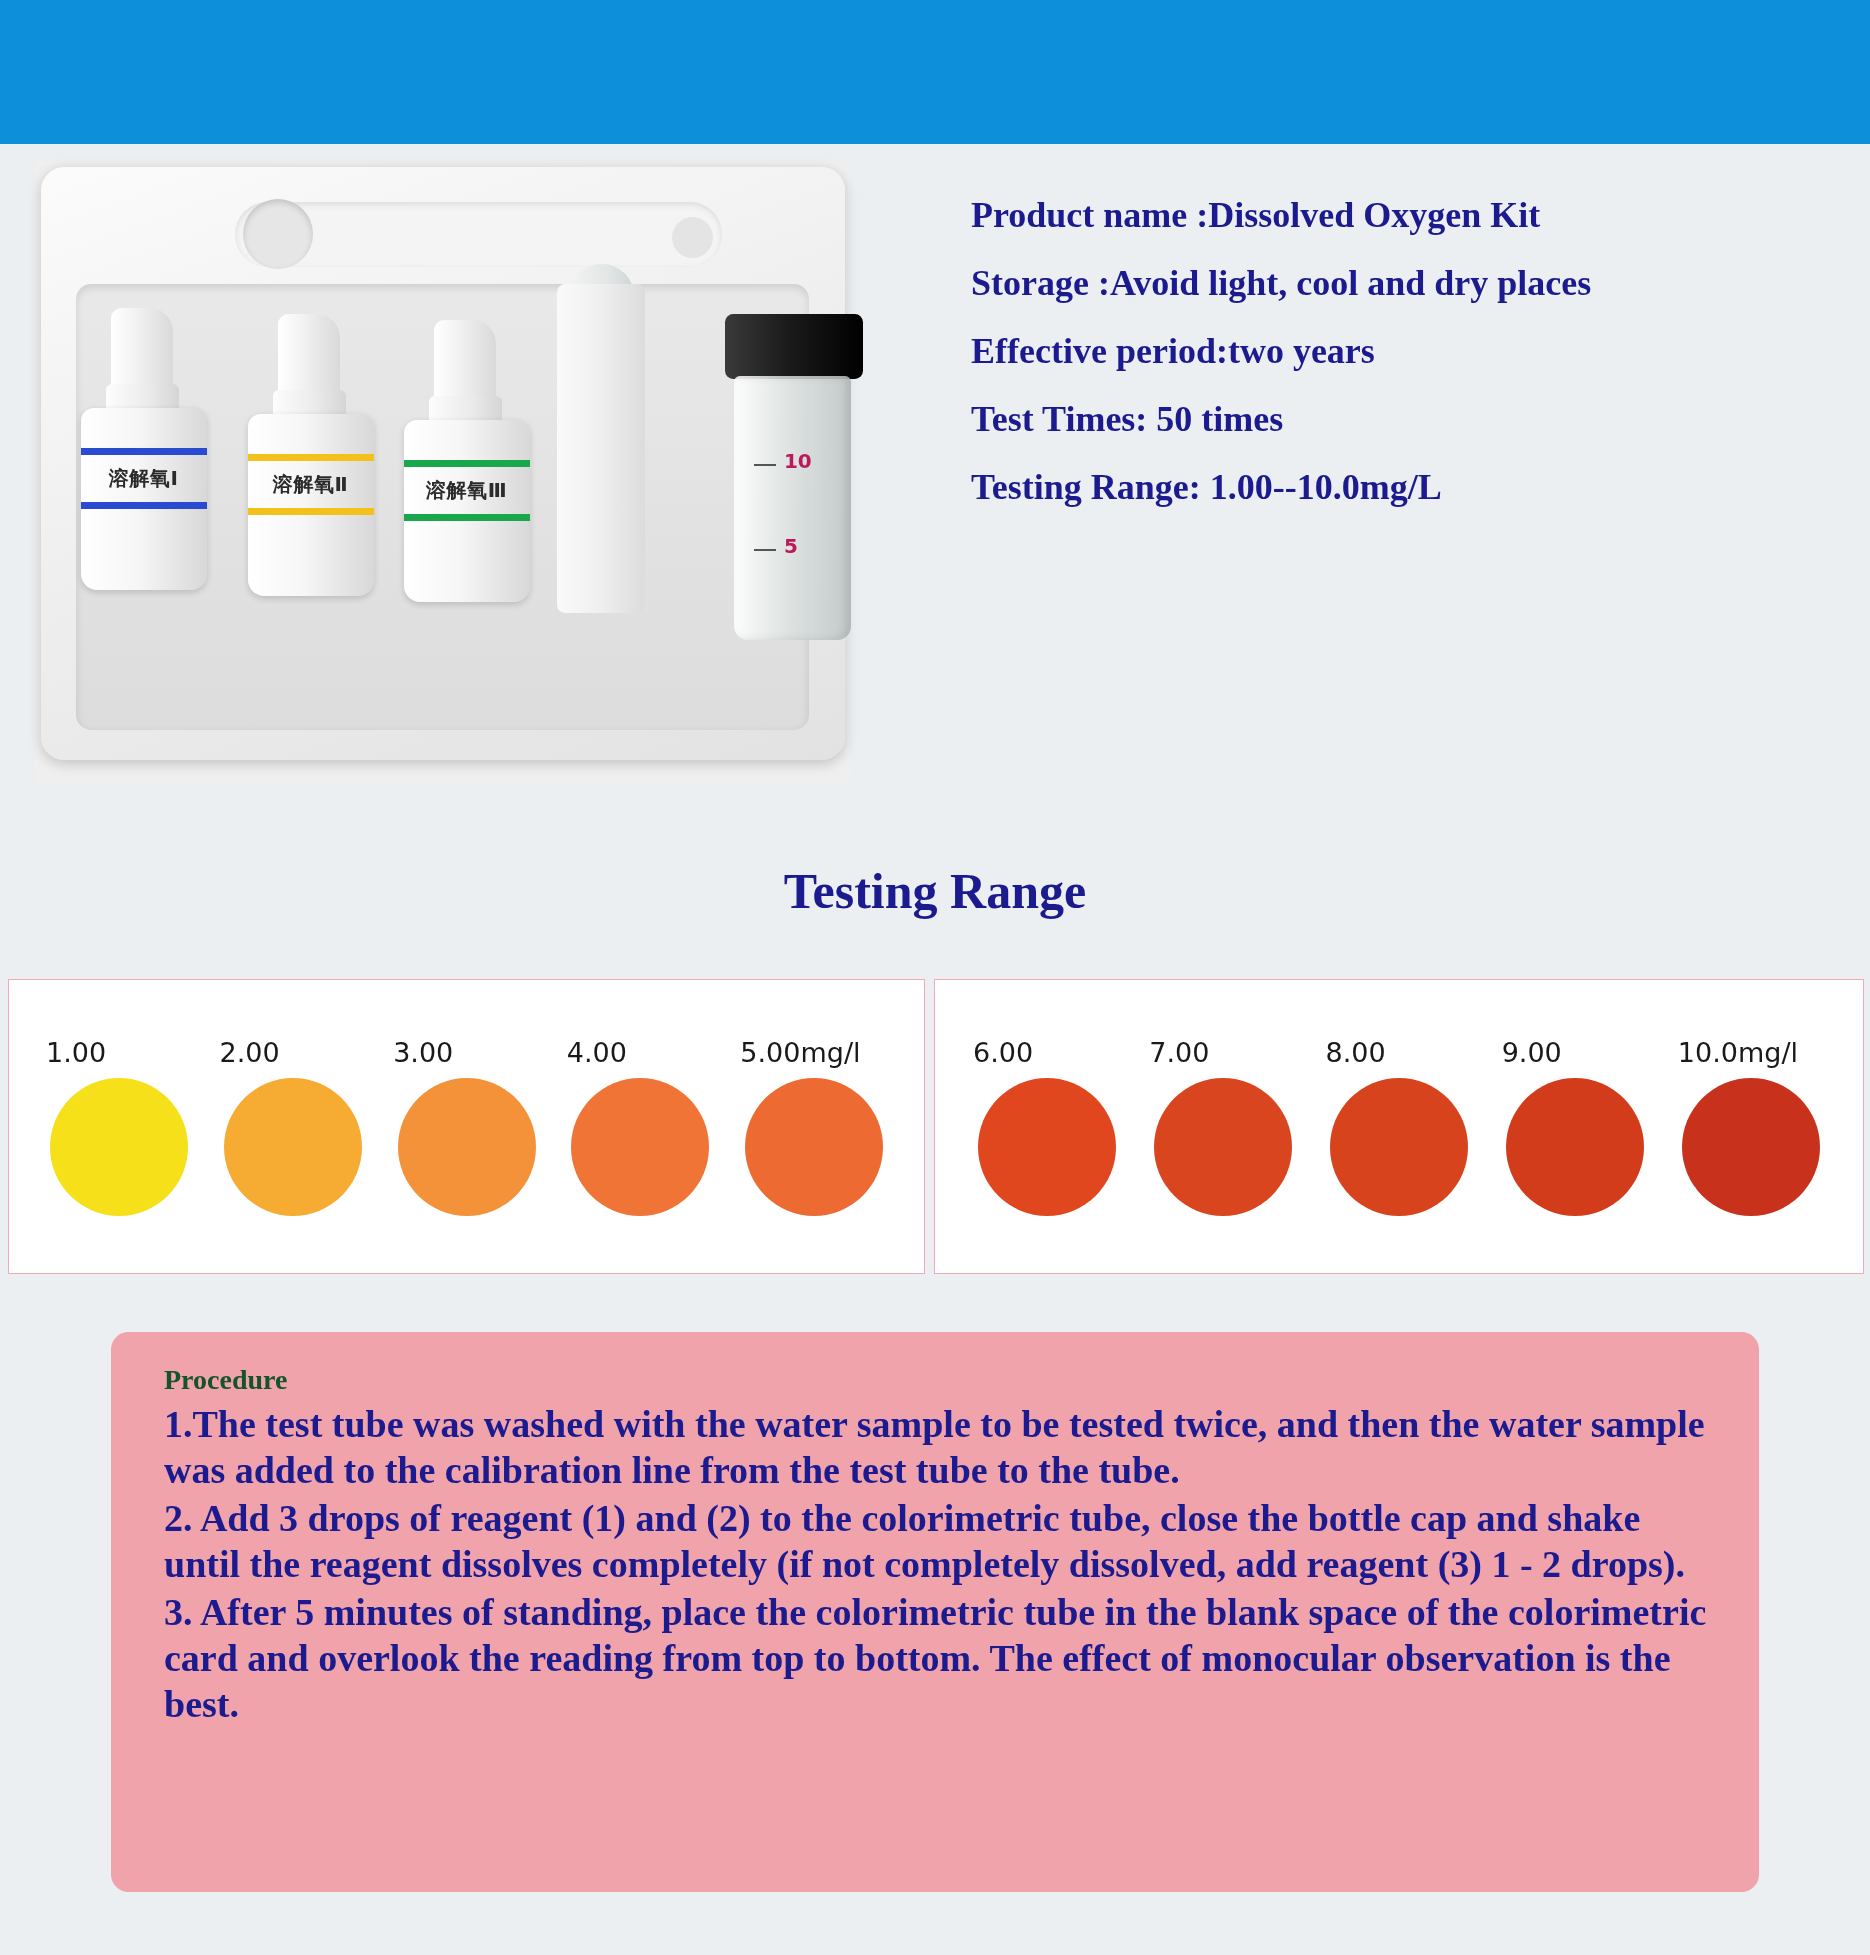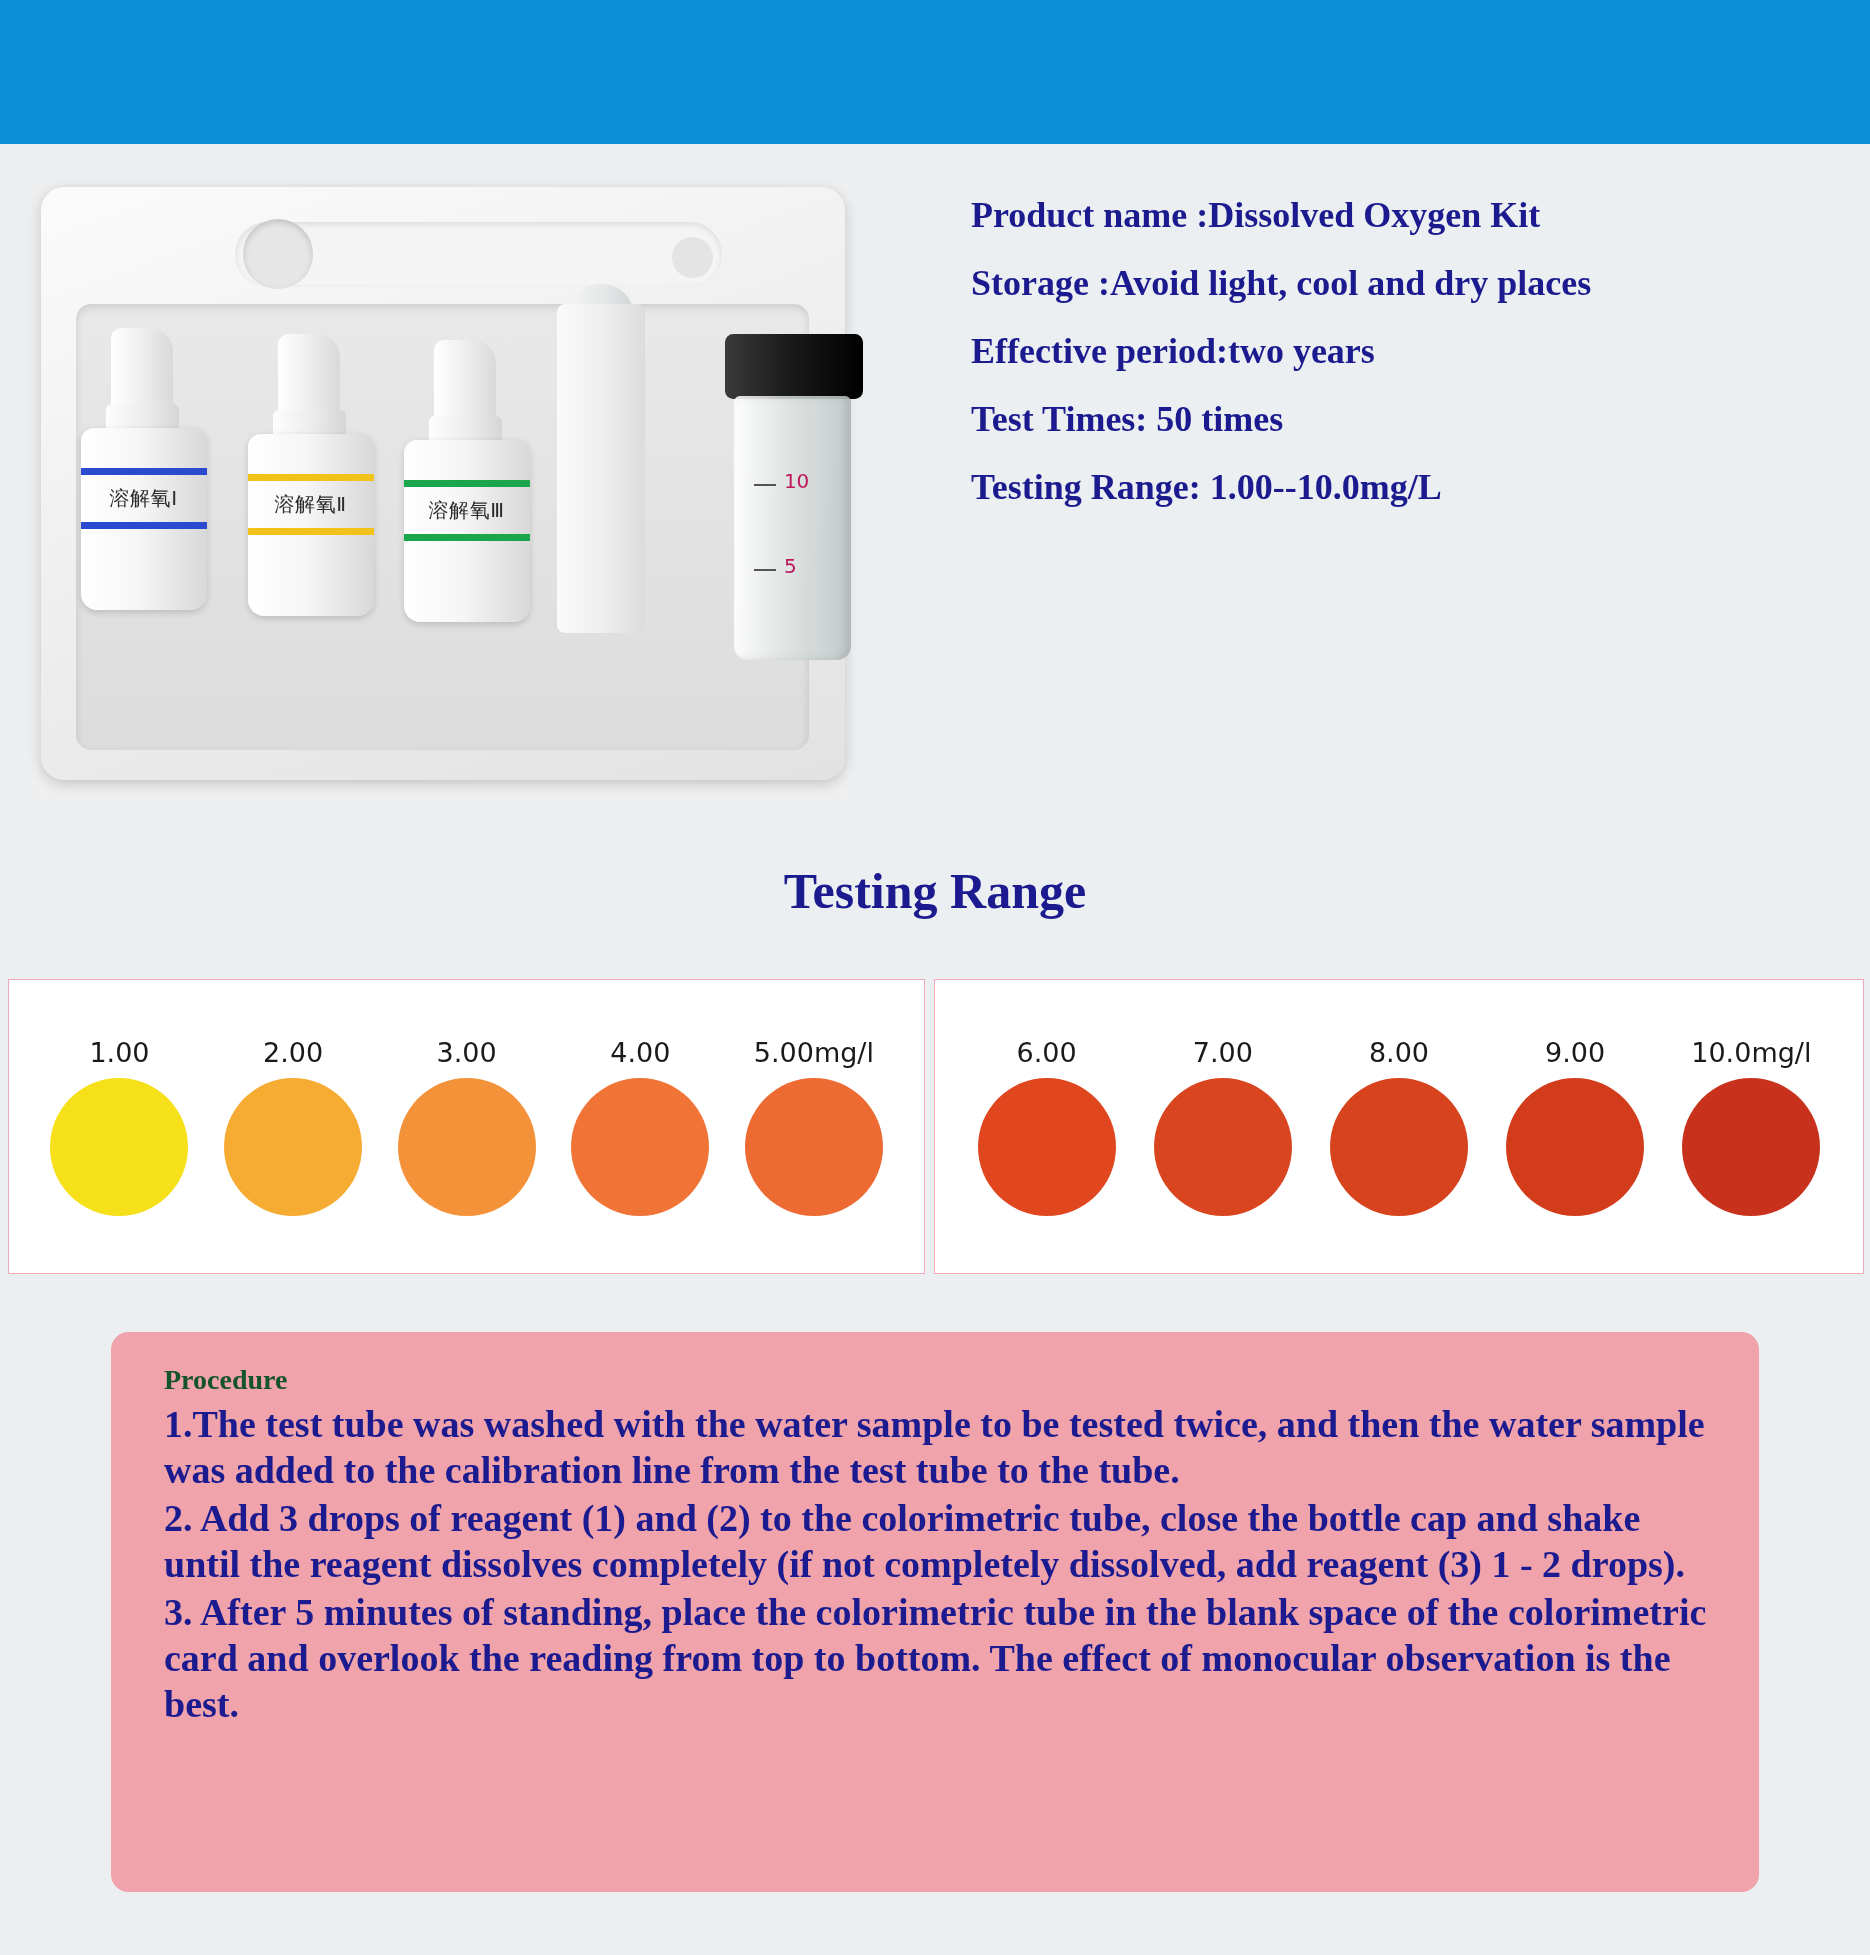--- a/index.html
+++ b/index.html
@@ -24,24 +24,25 @@
     position: absolute;
     left: 0; top: 0;
     width: 1870px;
     height: 144px;
     background: #0d90d9;
   }
   
   .product-photo {
     position: absolute;
     left: 35px;
-    top: 181px;
+    top: 161px;
     width: 815px;
     height: 622px;
     background: #efefef;
+    font-weight: bold;
   }
   .tray {
     position: absolute;
     left: 5.9px;
     top: 5.9px;
     width: 821px;
     height: 598px;
   }
   .tray-body {
     position: absolute;
@@ -244,21 +245,20 @@
     width: 100%;
     height: 100%;
     display: flex;
     align-items: center;
     justify-content: space-around;
     padding: 0 23.5px;
     box-sizing: border-box;
   }
   .swatch {
     width: 147px;
-    text-align: center;
   }
   .swatch .lbl {
     font-family: "DejaVu Sans", sans-serif;
     font-size: 27px;
     color: #1a1a1a;
     margin-bottom: 10.6px;
   }
   .swatch .dot {
     width: 138px;
     height: 138px;

